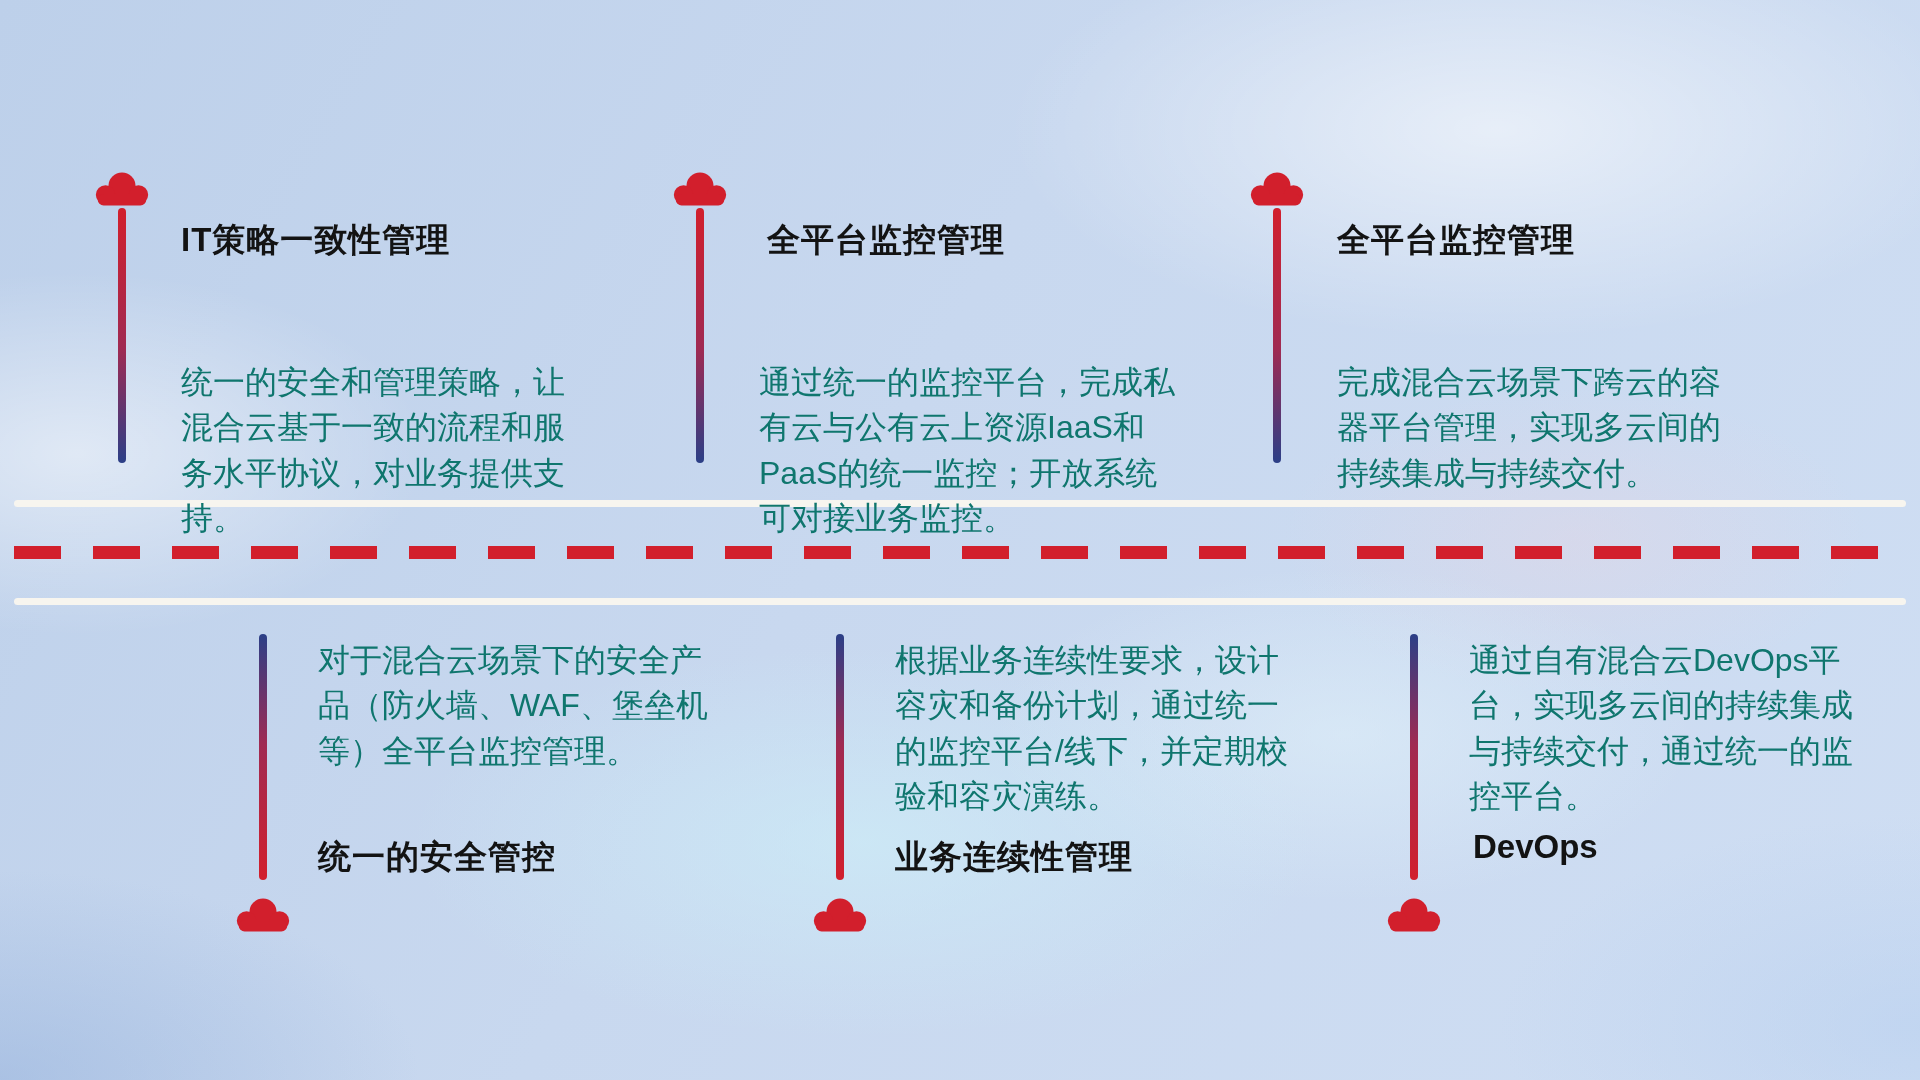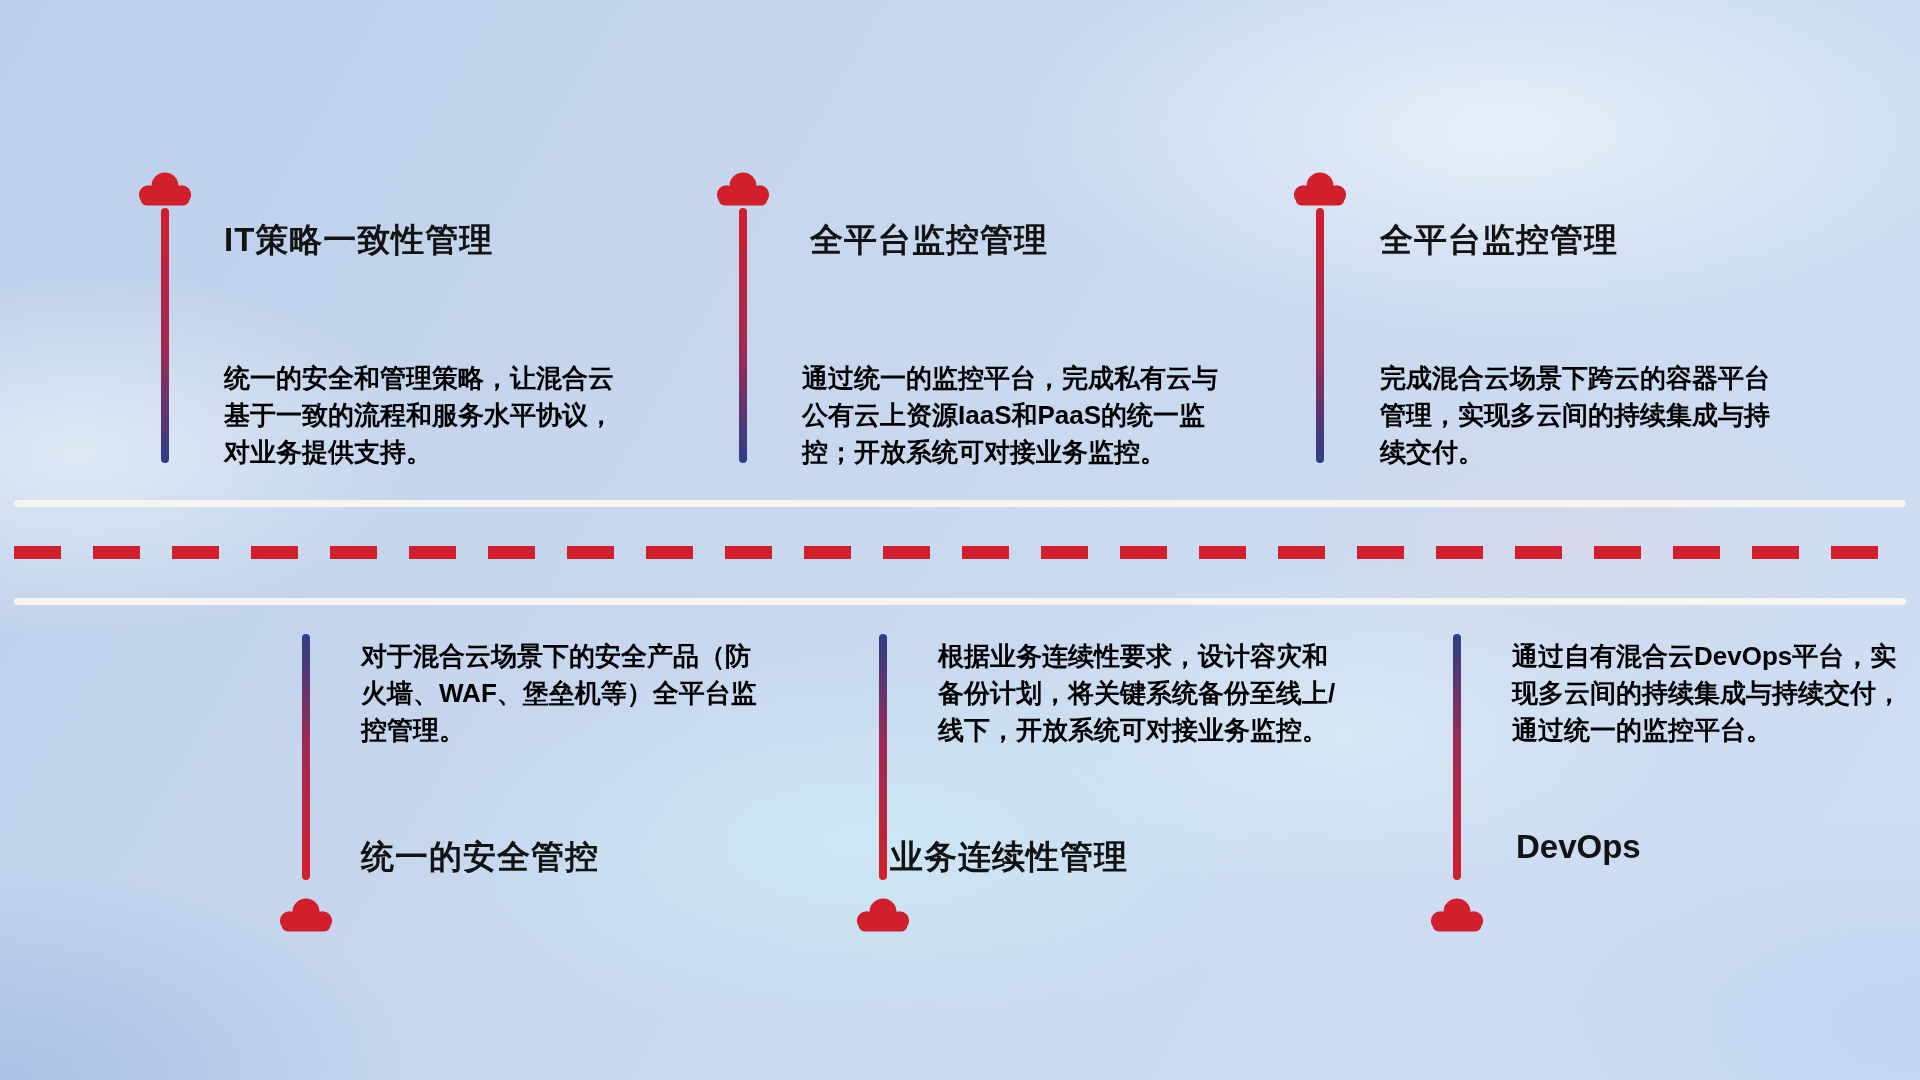--- a/index.html
+++ b/index.html
@@ -11,21 +11,21 @@
       radial-gradient(ellipse 700px 300px at 78% 12%, rgba(255,255,255,0.55), transparent 70%),
       radial-gradient(ellipse 500px 260px at 4% 42%, rgba(255,255,255,0.50), transparent 70%),
       radial-gradient(ellipse 650px 280px at 45% 78%, rgba(205,238,248,0.65), transparent 70%),
       radial-gradient(ellipse 500px 240px at 70% 68%, rgba(225,242,250,0.55), transparent 70%),
       radial-gradient(ellipse 420px 220px at 82% 50%, rgba(238,210,222,0.30), transparent 70%),
       radial-gradient(ellipse 600px 300px at 0% 100%, rgba(150,178,220,0.55), transparent 70%),
       radial-gradient(ellipse 600px 300px at 100% 95%, rgba(180,205,238,0.50), transparent 70%),
       linear-gradient(120deg, #bdd0ea 0%, #c8d8ef 45%, #cfdef3 100%);
   }
 
-  .canvas { position: absolute; inset: 0; padding-left: 43px; }
+  .canvas { position: absolute; inset: 0; }
 
   
   .road-line {
     position: absolute; left: 14px; right: 14px; height: 7px;
     background: #f7f5ef; border-radius: 4px;
   }
   .road-line.top { top: 500px; }
   .road-line.bottom { top: 598px; }
   .road-dashes {
     position: absolute; left: 14px; right: 14px; top: 546px; height: 13px;
@@ -47,21 +47,21 @@
 
   .cloud { position: absolute; width: 62px; height: 44px; }
 
   .title {
     position: absolute;
     font-size: 33px; font-weight: bold; color: #131313;
     white-space: nowrap; letter-spacing: 1px;
   }
   .desc {
     position: absolute;
-    font-size: 26px; line-height: 1.42; color: #000000; font-weight: bold;
+    font-size: 32px; line-height: 1.42; color: #0f766e;
   }
 
   
   .t0 .vline { left: 118px; top: 208px; height: 255px; }
   .t1 .vline { left: 696px; top: 208px; height: 255px; }
   .t2 .vline { left: 1273px; top: 208px; height: 255px; }
 
   .t0 .cloud { left: 91px;  top: 168px; }
   .t1 .cloud { left: 669px; top: 168px; }
   .t2 .cloud { left: 1246px; top: 168px; }
@@ -81,21 +81,21 @@
 
   .b0 .cloud { left: 232px;  top: 894px; }
   .b1 .cloud { left: 809px;  top: 894px; }
   .b2 .cloud { left: 1383px; top: 894px; }
 
   .b0 .desc { left: 318px;  top: 638px; width: 400px; }
   .b1 .desc { left: 895px;  top: 638px; width: 410px; }
   .b2 .desc { left: 1469px; top: 638px; width: 390px; }
 
   .b0 .title { left: 318px;  top: 835px; }
-  .b1 .title { left: 847px;  top: 835px; }
+  .b1 .title { left: 895px;  top: 835px; }
   .b2 .title { left: 1473px; top: 828px; letter-spacing: 0; text-align: right; }
 </style>
 </head>
 <body>
 
 <div class="canvas">
 
   <div class="road-line top"></div>
   <div class="road-dashes"></div>
   <div class="road-line bottom"></div>
@@ -149,21 +149,21 @@
   </div>
 
   <div class="item b1">
     <div class="vline up"></div>
     <svg class="cloud" viewBox="0 0 64 44">
       <circle cx="32" cy="18" r="14" fill="#d21f2c"></circle>
       <circle cx="15" cy="27" r="10" fill="#d21f2c"></circle>
       <circle cx="49" cy="27" r="10" fill="#d21f2c"></circle>
       <rect x="7" y="26" width="50" height="12" rx="6" fill="#d21f2c"></rect>
     </svg>
-    <div class="desc">根据业务连续性要求，设计容灾和备份计划，将关键系统备份至线上/线下，开放系统可对接业务监控。</div>
+    <div class="desc">根据业务连续性要求，设计容灾和备份计划，通过统一的监控平台/线下，并定期校验和容灾演练。</div>
     <div class="title">业务连续性管理</div>
   </div>
 
   <div class="item b2">
     <div class="vline up"></div>
     <svg class="cloud" viewBox="0 0 64 44">
       <circle cx="32" cy="18" r="14" fill="#d21f2c"></circle>
       <circle cx="15" cy="27" r="10" fill="#d21f2c"></circle>
       <circle cx="49" cy="27" r="10" fill="#d21f2c"></circle>
       <rect x="7" y="26" width="50" height="12" rx="6" fill="#d21f2c"></rect>

